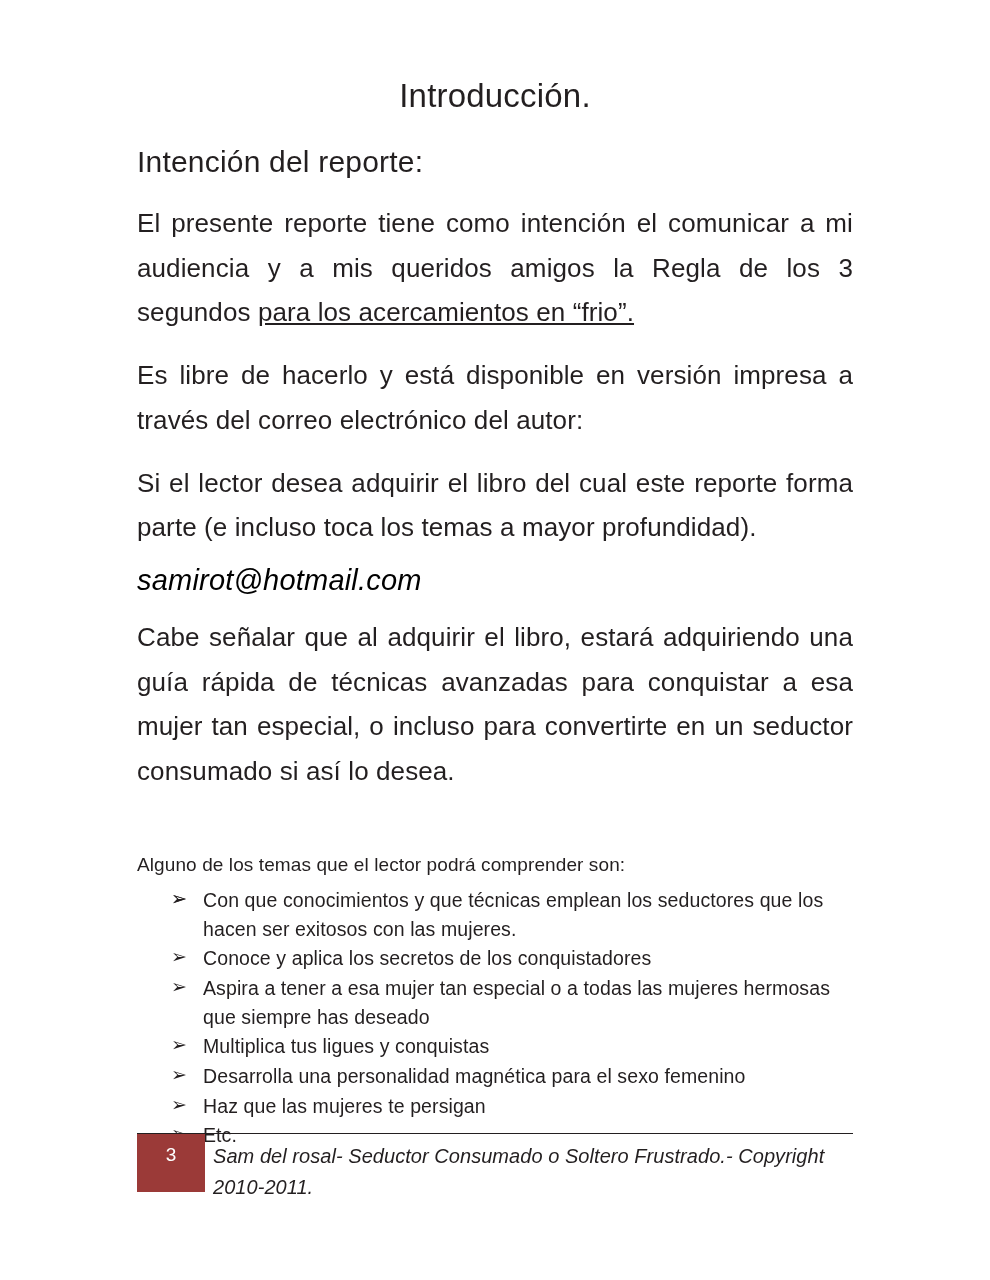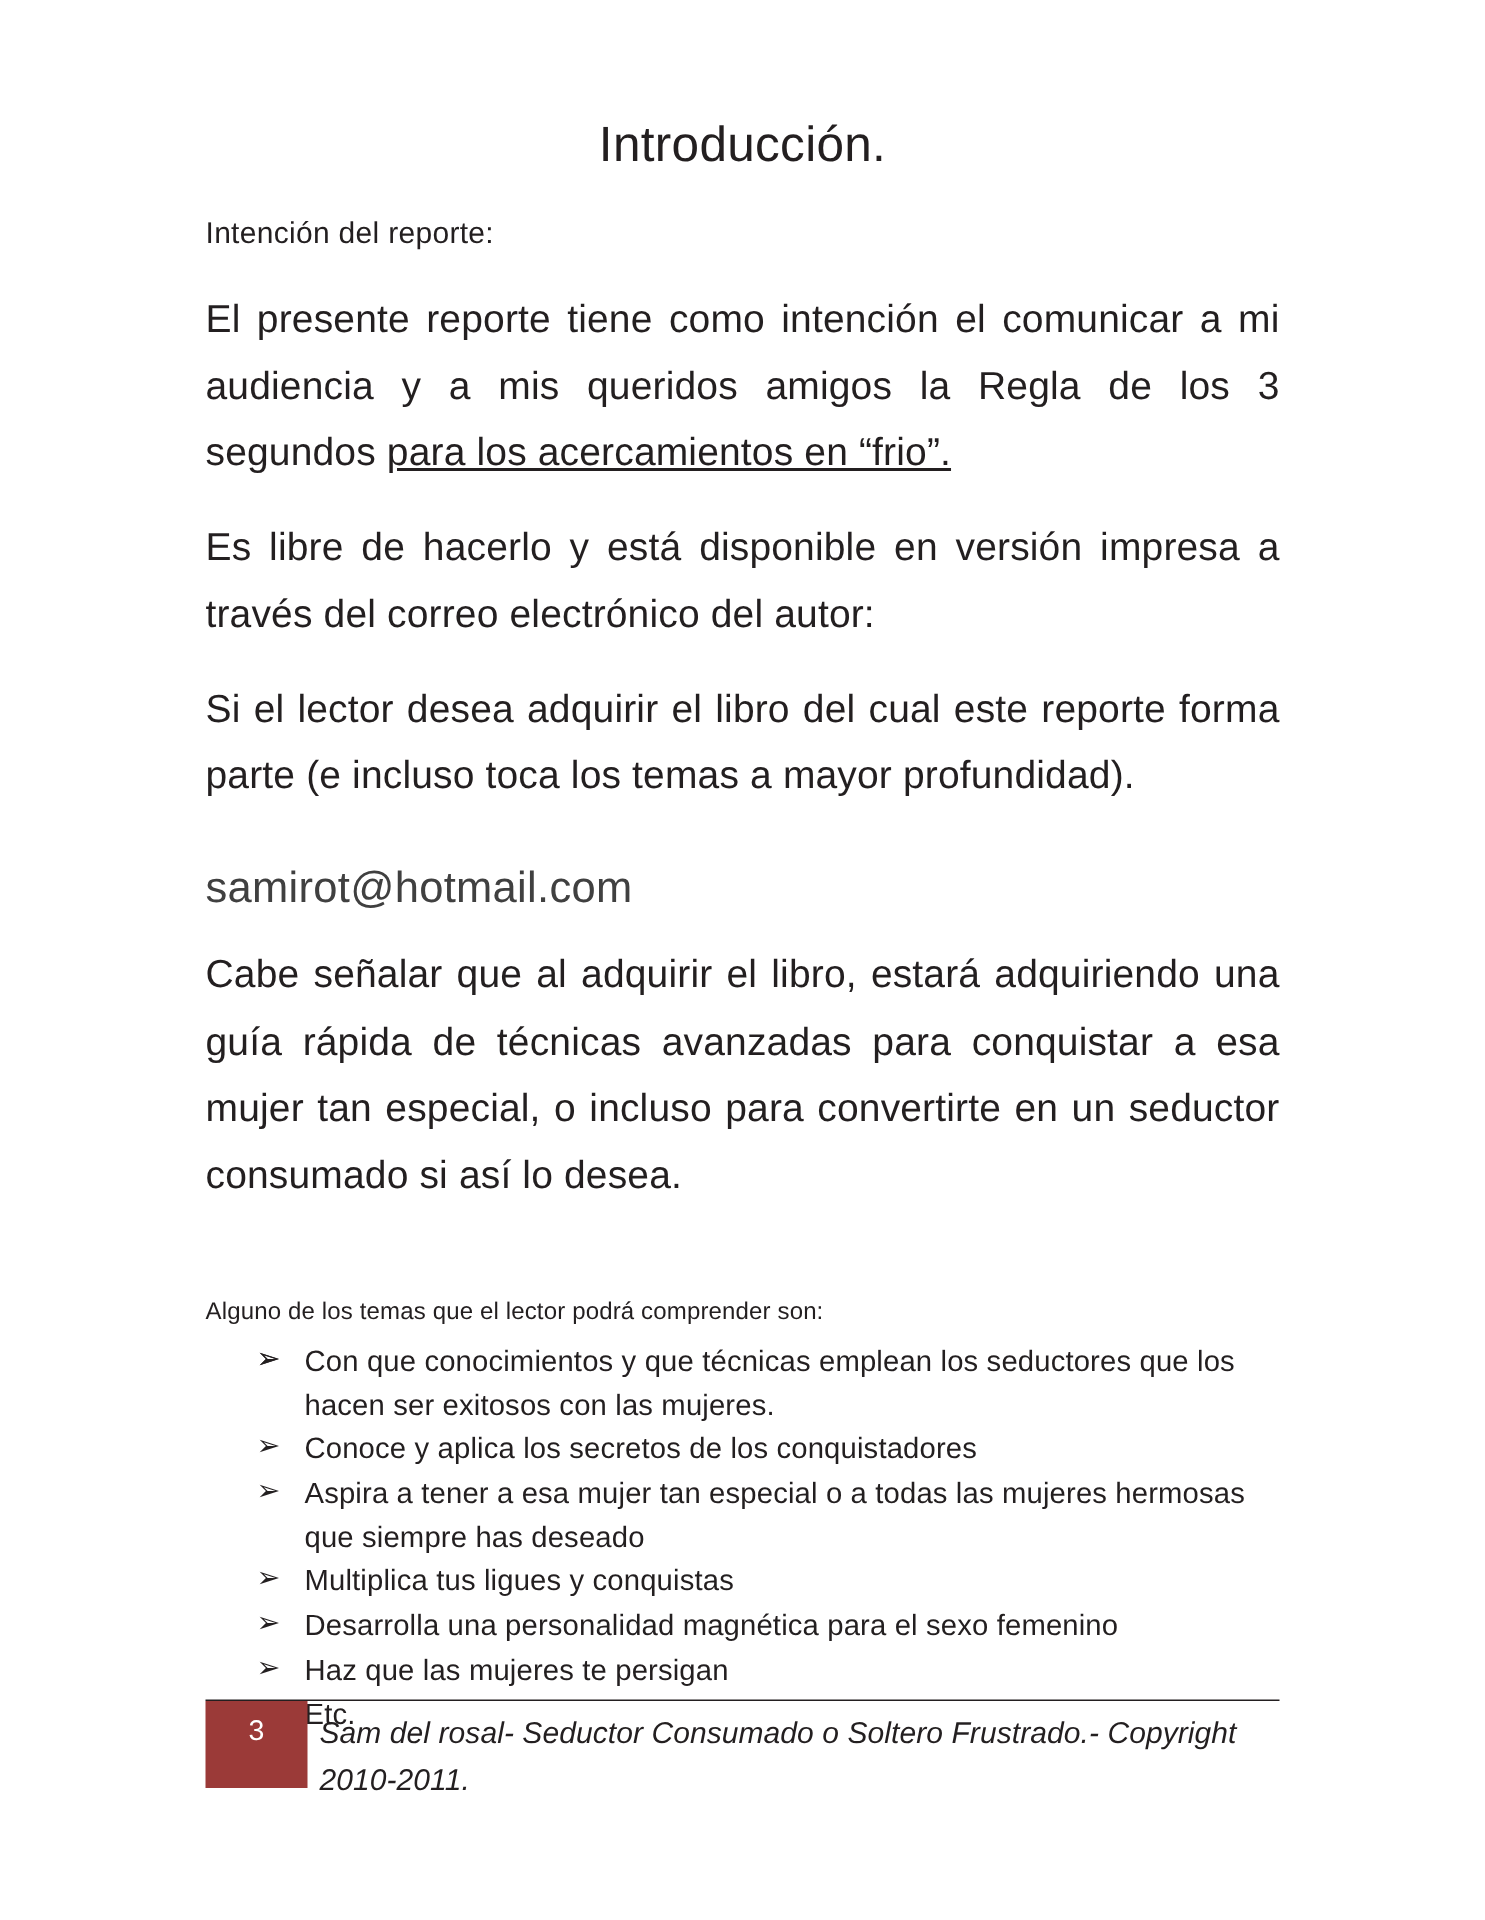--- a/index.html
+++ b/index.html
@@ -24,46 +24,47 @@
   }
   .doc-title {
     font-size: 33px;
     font-weight: 400;
     text-align: center;
     margin: 0;
     padding-top: 77px;
     letter-spacing: 0.2px;
   }
   .section-heading {
-    font-size: 20px;
+    font-size: 30px;
     font-weight: 400;
     margin: 30px 0 0 0;
     letter-spacing: 0.2px;
   }
   p.body-text {
     font-size: 26px;
     line-height: 1.72;
     margin: 18px 0 0 0;
     text-align: justify;
     letter-spacing: 0.1px;
   }
   p.body-text.first {
     margin-top: 22px;
   }
   .u {
     text-decoration: underline;
   }
   .email {
-    color: #404040;
+    color: #000000;
     font-size: 29px;
-    margin: 37px 0 0 0;
+    margin: 14px 0 0 0;
     letter-spacing: 0.2px;
+    font-style: italic;
   }
   .lead-in {
-    font-size: 16px;
+    font-size: 19px;
     margin: 60px 0 0 0;
     letter-spacing: 0.1px;
   }
   ul.bullets {
     list-style: none;
     margin: 10px 0 0 0;
     padding: 0 0 0 28px;
   }
   ul.bullets li {
     position: relative;

